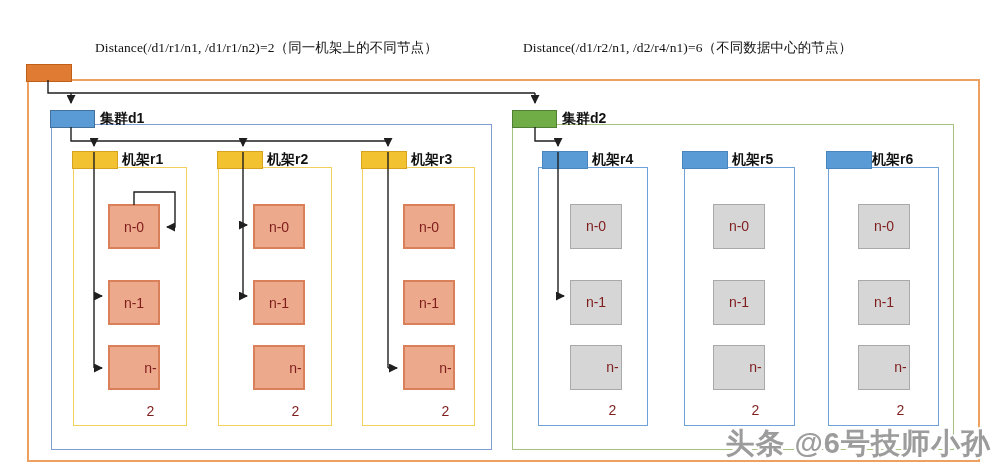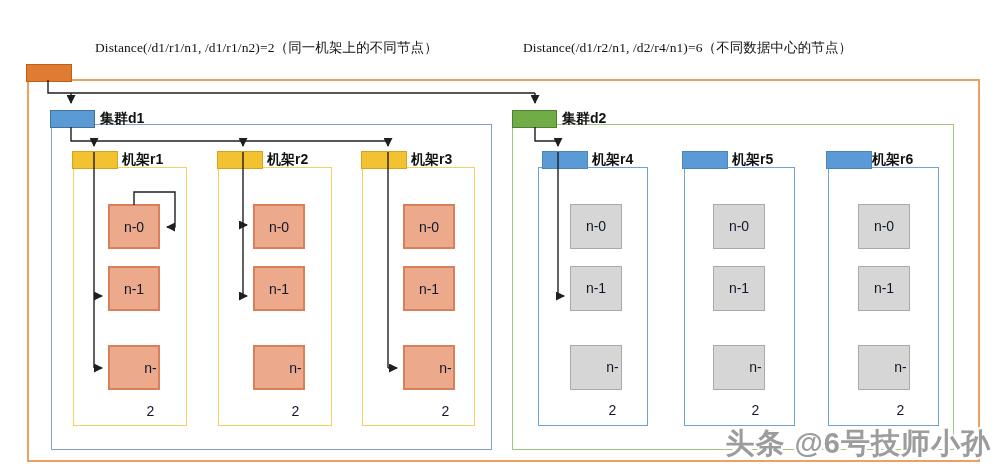--- a/index.html
+++ b/index.html
@@ -49,25 +49,25 @@
   .rh-yellow{background:var(--rack1-header);border:1px solid var(--rack1-header-border);}
   .rh-blue{background:var(--rack2-header);border:1px solid var(--rack2-header-border);}
   .rk-label{
     position:absolute;top:150px;font-size:14px;font-weight:bold;color:#111;
     line-height:18px;white-space:nowrap;
   }
 
   
   .node{
     position:absolute;width:52px;height:45px;box-sizing:border-box;
-    font-size:14px;color:#0f172a;text-align:center;line-height:43px;
+    font-size:14px;color:#7f1d1d;text-align:center;line-height:43px;
   }
   .nd1{background:var(--node1-fill);border:2px solid var(--node1-border);}
   .nd2{background:var(--node2-fill);border:1.5px solid var(--node2-border);}
-  .ny0{top:204px;} .ny1{top:266px;text-align:center;} .ny2{top:345px;padding-left:33px;}
+  .ny0{top:204px;} .ny1{top:280px;text-align:center;} .ny2{top:345px;padding-left:33px;}
 
   
   .connectors{position:absolute;left:0;top:0;pointer-events:none;}
   .connectors path.ln{stroke:var(--line);stroke-width:1.4;fill:none;}
   .connectors marker path{fill:var(--line);stroke:none;}
 
   
   .watermark{
     position:absolute;top:424px;right:9px;font-size:29px;font-weight:bold;
     color:var(--watermark);letter-spacing:1px;white-space:nowrap;

